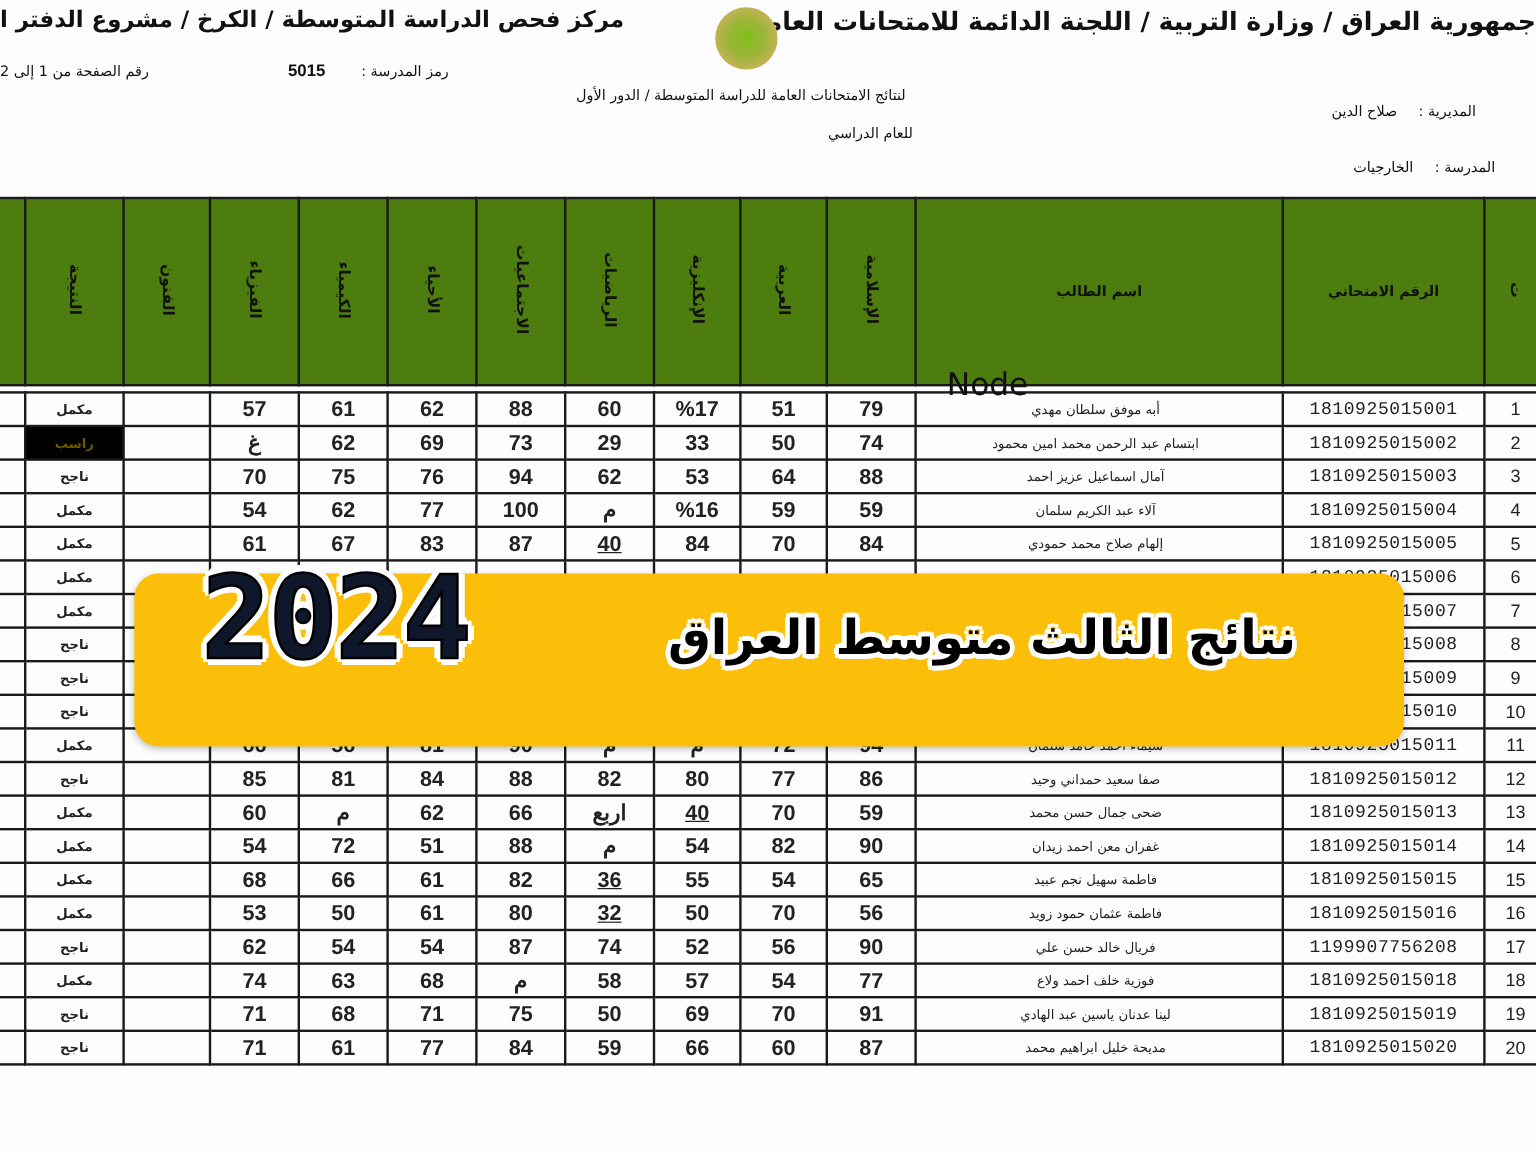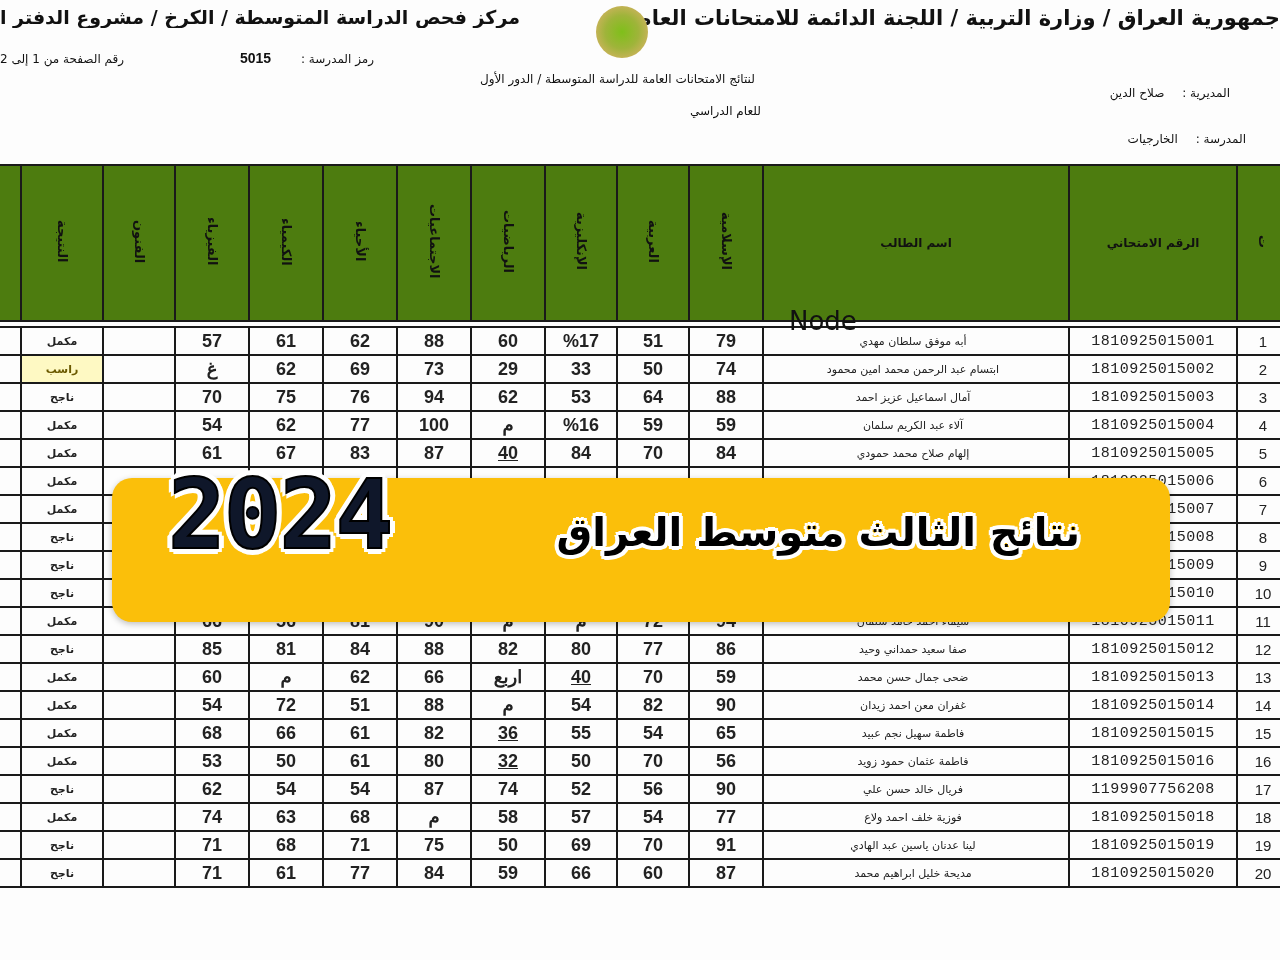--- a/index.html
+++ b/index.html
@@ -9,21 +9,21 @@
   .seal{position:absolute;left:596px;top:6px;width:52px;height:52px;border-radius:50%;background:radial-gradient(circle,#7fbf1a 0%,#9fb43a 45%,#c9b35a 75%,#e8dcb0 100%);}
   .meta{position:absolute;font-size:12px;direction:rtl;white-space:nowrap;}
   .meta b{font-family:"Liberation Sans",sans-serif;font-size:14px;}
   table.grid{position:absolute;left:-2px;top:164px;border-collapse:collapse;table-layout:fixed;width:1290px;direction:ltr;}
   table.grid td, table.grid th{border:2px solid #1a1a1a;padding:0;text-align:center;}
   table.grid th{background:#4d7c0f;height:154px;font-weight:normal;font-size:12px;}
   table.grid th .v{display:inline-block;writing-mode:vertical-rl;font-size:13px;font-weight:bold;direction:rtl;}
   table.grid tr.sep td{height:4px;border-left:none;border-right:none;background:#fdfdfd;}
   table.grid td{height:26px;font-family:"Liberation Sans",sans-serif;font-size:18px;font-weight:bold;color:#222;}
   table.grid td.res{font-size:11px;font-family:"DejaVu Sans",sans-serif;font-weight:bold;}
-  table.grid td.res.hl{background:#fef9c3;color:#6b5a00;}
+  table.grid td.res.hl{background:#000000;color:#6b5a00;}
   table.grid td.name{font-family:"DejaVu Sans",sans-serif;font-size:11px;font-weight:normal;text-align:center;direction:rtl;padding-right:6px;}
   table.grid td.exam{font-family:"Liberation Mono",monospace;font-size:15px;font-weight:normal;letter-spacing:0.5px;}
   table.grid td.seq{font-size:15px;font-weight:normal;}
   .u{text-decoration:underline;}
   .node-label{position:absolute;left:789px;top:266px;font-family:"DejaVu Sans",sans-serif;font-size:26px;color:#111;margin-top:40px;}
   .banner{position:absolute;left:112px;top:478px;width:1058px;height:144px;background:#fbbf0a;border-radius:20px;box-shadow:0 2px 6px rgba(0,0,0,.25);}
   .banner-year{position:absolute;left:168px;top:467px;font-family:"DejaVu Sans Mono",monospace;font-weight:bold;font-size:96px;color:#0f172a;letter-spacing:-2px;-webkit-text-stroke:2px #000;text-shadow:0 0 0 #fff,4px 4px 0 #fff,-4px -4px 0 #fff,4px -4px 0 #fff,-4px 4px 0 #fff,0 6px 0 #fff,0 -6px 0 #fff,6px 0 0 #fff,-6px 0 0 #fff;line-height:1;}
   .banner-title{position:absolute;left:400px;top:510px;width:680px;text-align:right;direction:rtl;font-family:"DejaVu Sans",sans-serif;font-weight:bold;font-size:40px;color:#000;text-shadow:3px 3px 0 #fff,-3px -3px 0 #fff,3px -3px 0 #fff,-3px 3px 0 #fff,0 4px 0 #fff,0 -4px 0 #fff,4px 0 0 #fff,-4px 0 0 #fff;line-height:1.1;white-space:nowrap;}
 </style>
 </head>

